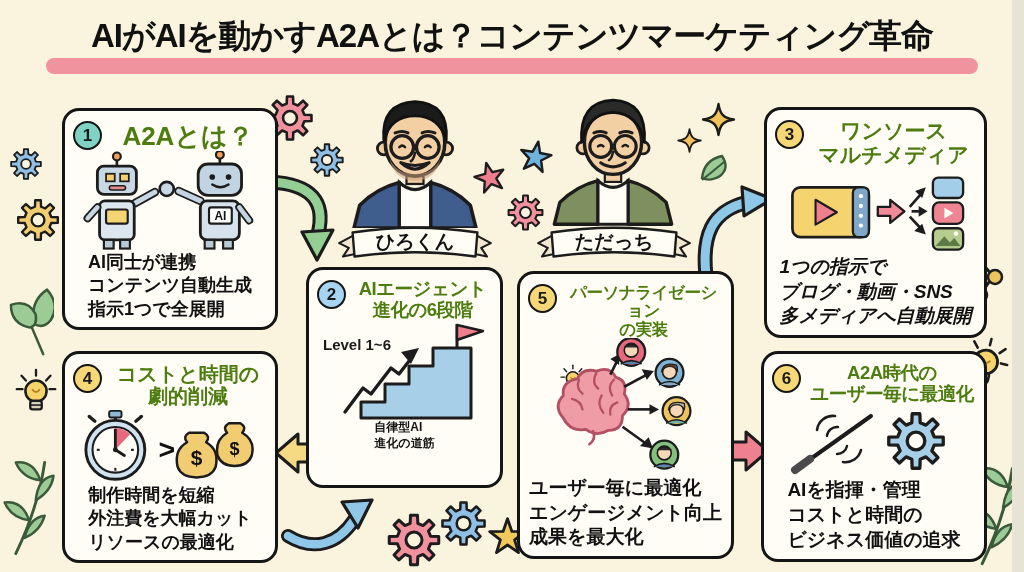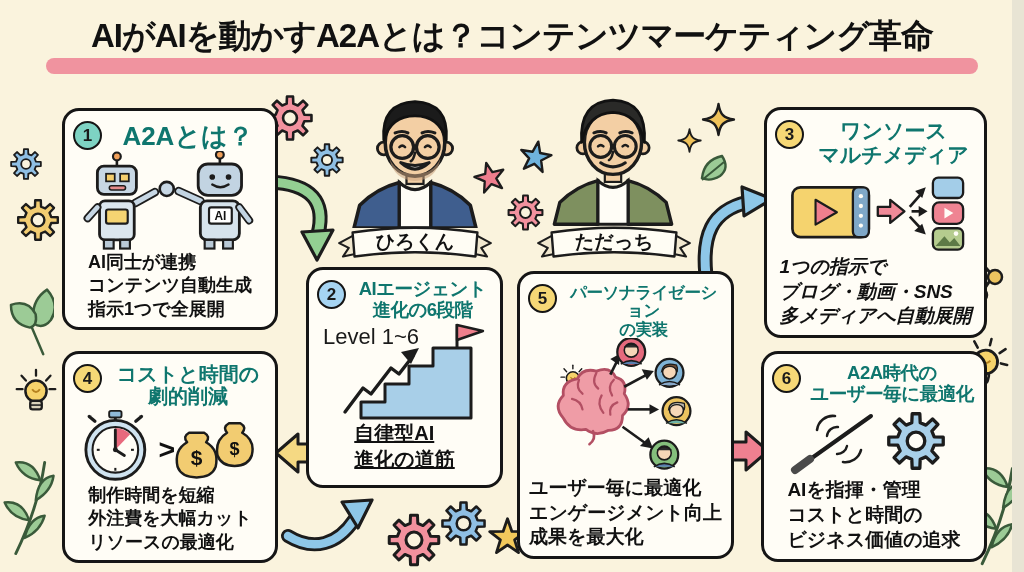--- a/index.html
+++ b/index.html
@@ -20,37 +20,37 @@
     padding:9px 8px 6px 8px;z-index:2;display:flex;flex-direction:column;align-items:center;
   }
   .card-head{display:flex;align-items:flex-start;width:100%;gap:7px;}
   .badge{
     flex:0 0 auto;width:29px;height:29px;border-radius:50%;border:2.5px solid #151515;
     display:flex;align-items:center;justify-content:center;font-weight:900;font-size:17px;margin-top:1px;
   }
   .badge.teal{background:#7ed3c3;}
   .badge.blue{background:#a6d4f2;}
   .badge.yellow{background:#f6d876;}
-  .card-title{flex:1;min-width:0;text-align:center;font-weight:900;line-height:1.12;color:#0f766e;}
+  .card-title{flex:1;min-width:0;text-align:center;font-weight:900;line-height:1.12;color:#4d7c0f;}
   .card-lines{text-align:left;font-weight:900;line-height:1.3;color:#111;}
   .illu{display:block;}
   
   #card1 .card-title{font-size:26px;margin-top:2px;}
   #card1 .card-lines{font-size:18px;}
   #card2 .card-title{font-size:18.5px;letter-spacing:-0.5px;}
-  #card2 .card-lines{font-size:20px;text-decoration:underline;}
+  #card2 .card-lines{font-size:12px;}
   #card3 .card-title{font-size:21px;}
   #card3 .card-lines{font-size:19px;font-style:italic;}
   #card4 .card-title{font-size:20px;}
   #card4 .card-lines{font-size:18px;}
   #card5 .card-title{font-size:16.5px;letter-spacing:-0.5px;}
   #card5 .card-lines{font-size:19px;}
   #card6 .card-title{font-size:18.5px;letter-spacing:-0.5px;}
   #card6 .card-lines{font-size:19px;}
-  .level-label{position:absolute;left:6px;top:4px;font-weight:400;font-size:22px;}
+  .level-label{position:absolute;left:6px;top:16px;font-weight:700;font-size:15px;}
   .illu-box{position:relative;width:100%;}
   
   .deco{position:absolute;z-index:1;}
   .arrow{position:absolute;z-index:1;}
   .person{position:absolute;z-index:2;}
   .ribbon{position:absolute;z-index:3;}
   svg text{font-family:"Liberation Sans","DejaVu Sans",sans-serif;font-weight:900;}
 </style>
 </head>
 <body>

